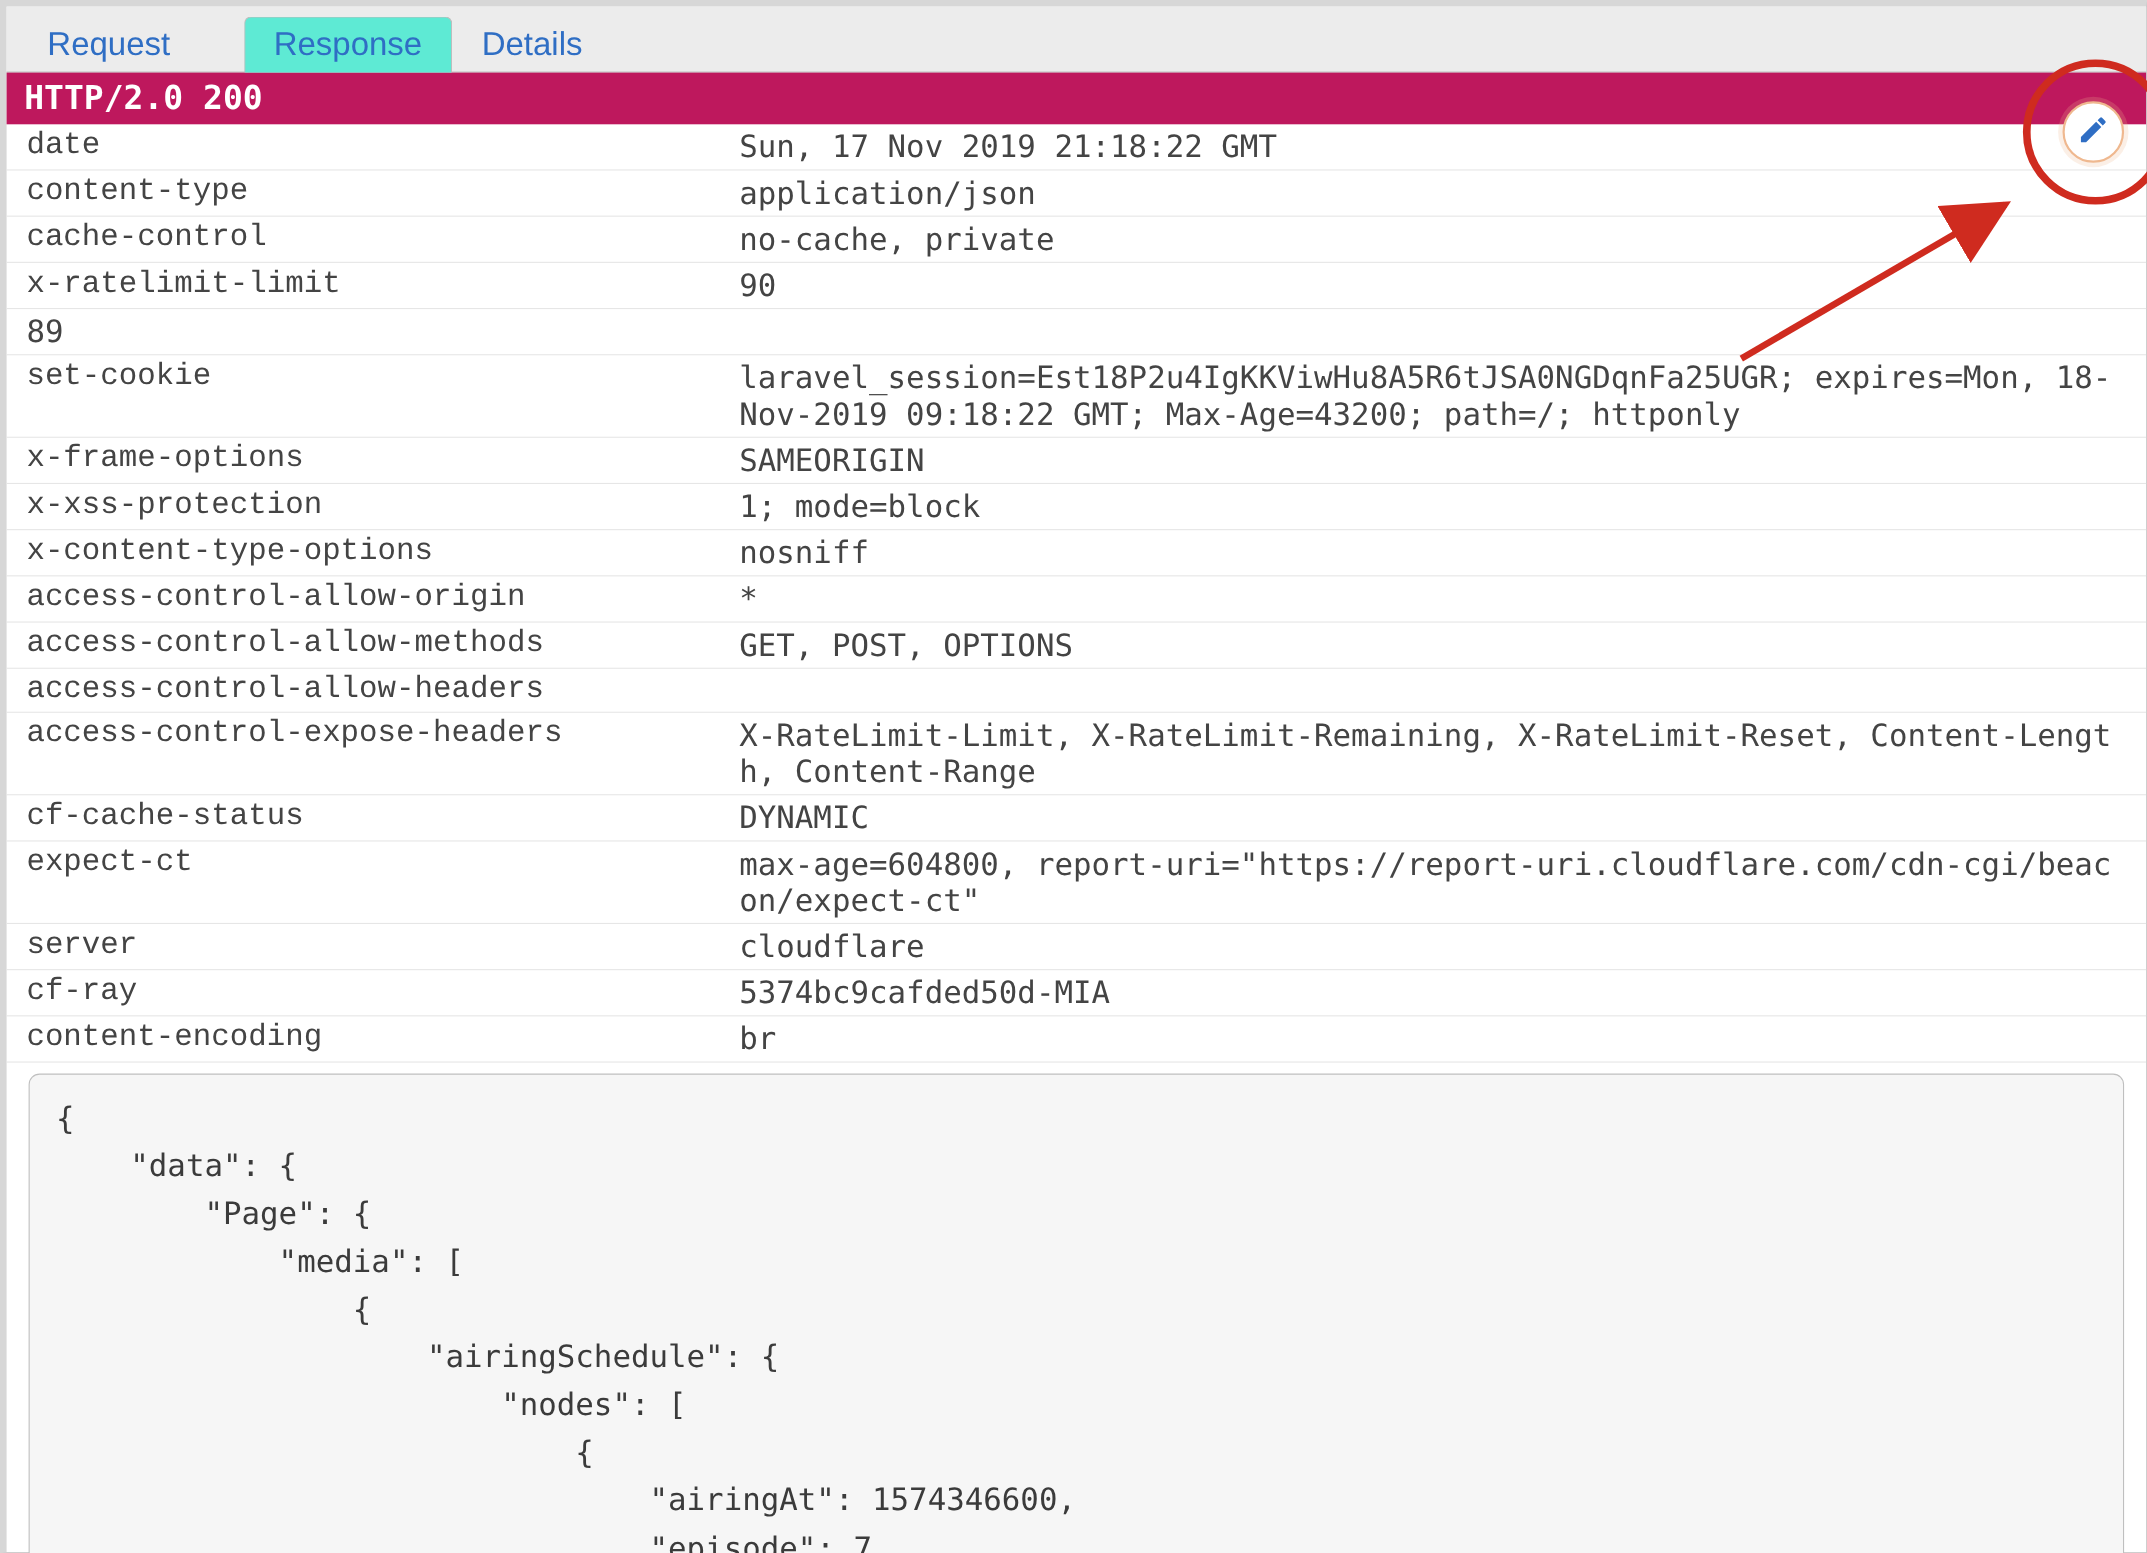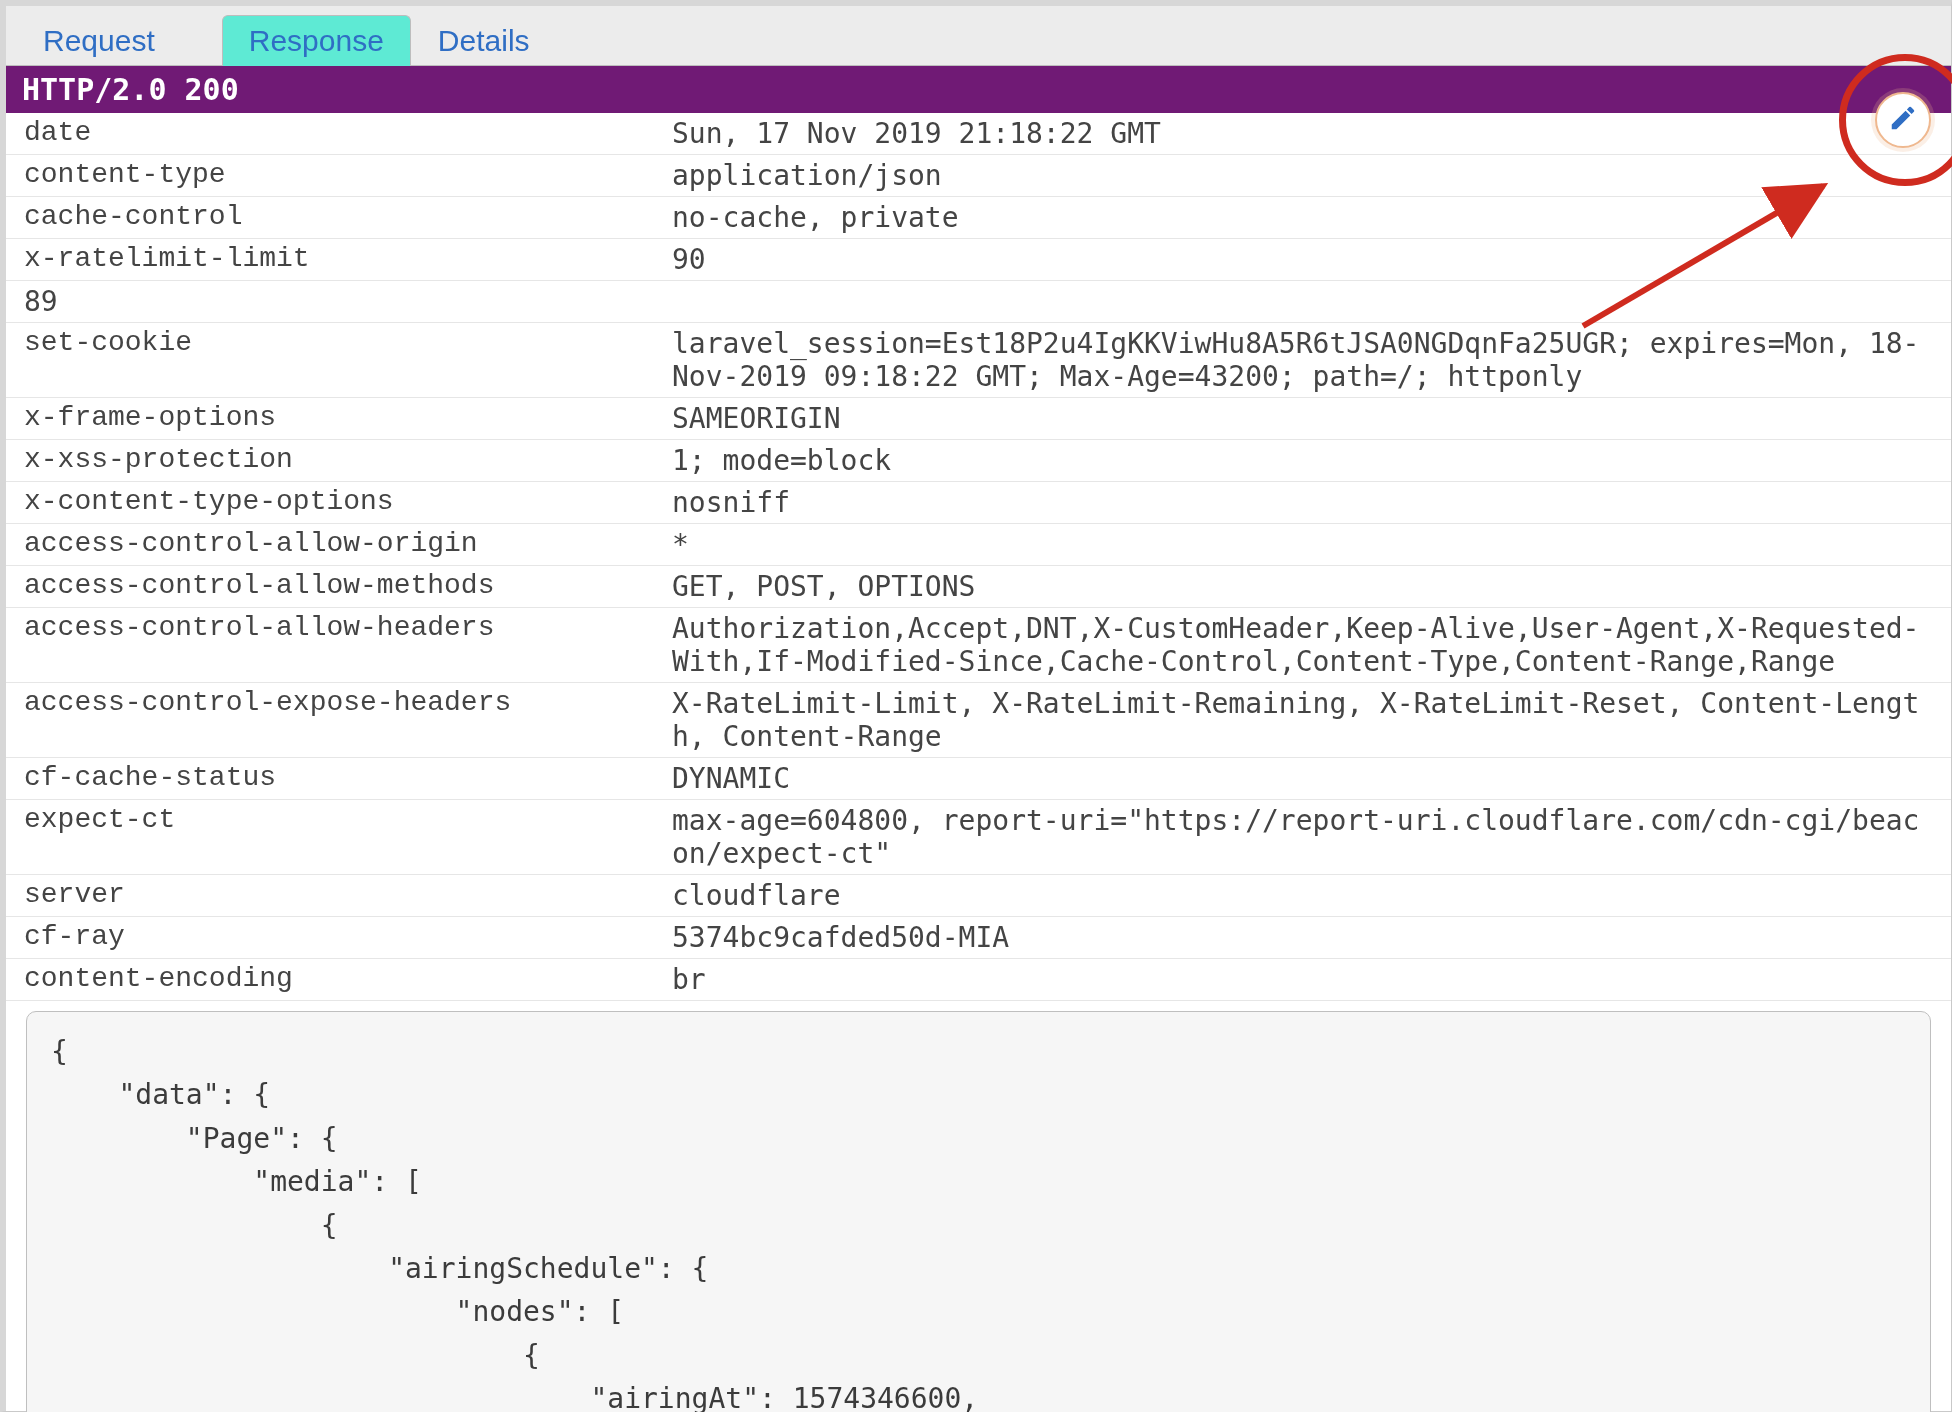--- a/index.html
+++ b/index.html
@@ -44,21 +44,21 @@
     top: 1px;
   }
   .tab.active {
     background: #5eead4;
     border-color: #bdbdbd;
     color: #2f6ec4;
     margin-left: 40px;
   }
   
   .statusline {
-    background: #701a75;
+    background: #be185d;
     color: #ffffff;
     font-family: "Menlo", "Consolas", monospace;
     font-size: 30px;
     font-weight: 600;
     padding: 6px 16px;
   }
   
   .headers {
     display: grid;
     font-family: "Menlo", "Consolas", monospace;
@@ -185,21 +185,20 @@
       <div class="hrow">
         <div class="hname">access-control-allow-origin</div>
         <div class="hval">*</div>
       </div>
       <div class="hrow">
         <div class="hname">access-control-allow-methods</div>
         <div class="hval">GET, POST, OPTIONS</div>
       </div>
       <div class="hrow">
         <div class="hname">access-control-allow-headers</div>
-        <div class="hval">Authorization,Accept,DNT,X-CustomHeader,Keep-Alive,User-Agent,X-Requested-With,If-Modified-Since,Cache-Control,Content-Type,Content-Range,Range</div>
       </div>
       <div class="hrow">
         <div class="hname">access-control-expose-headers</div>
         <div class="hval">X-RateLimit-Limit, X-RateLimit-Remaining, X-RateLimit-Reset, Content-Length, Content-Range</div>
       </div>
       <div class="hrow">
         <div class="hname">cf-cache-status</div>
         <div class="hval">DYNAMIC</div>
       </div>
       <div class="hrow">

